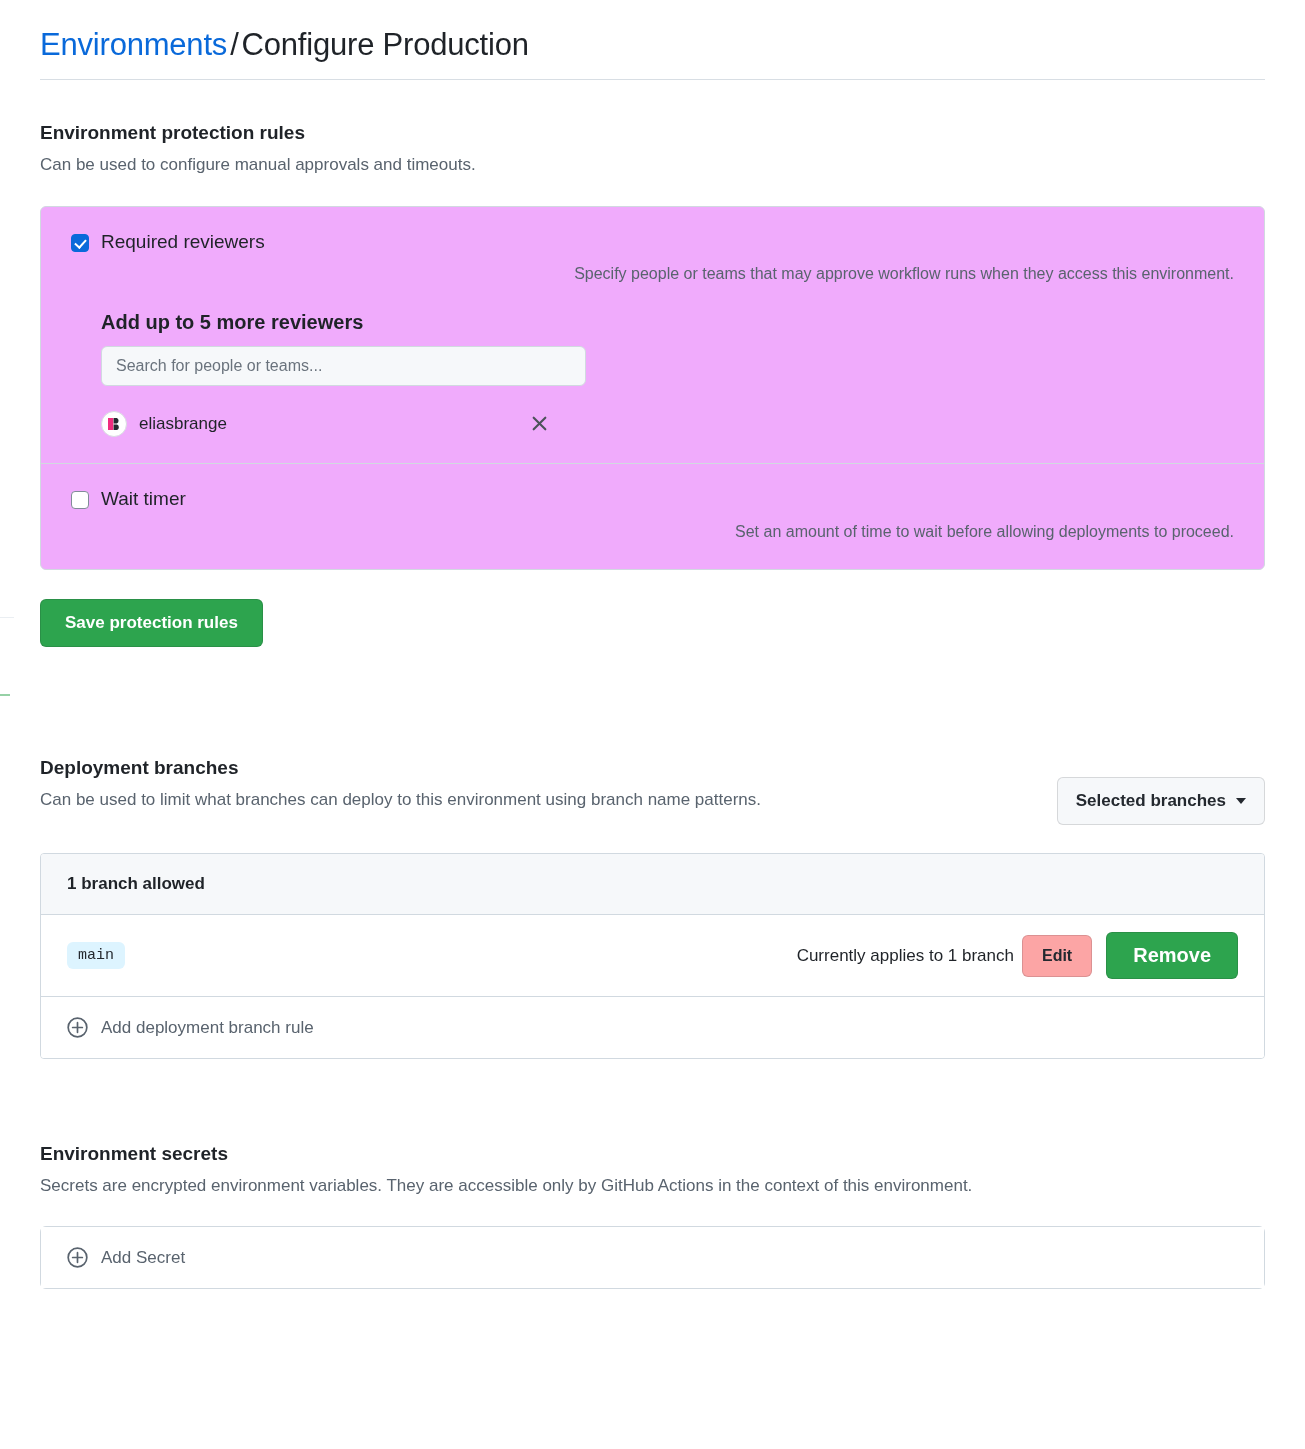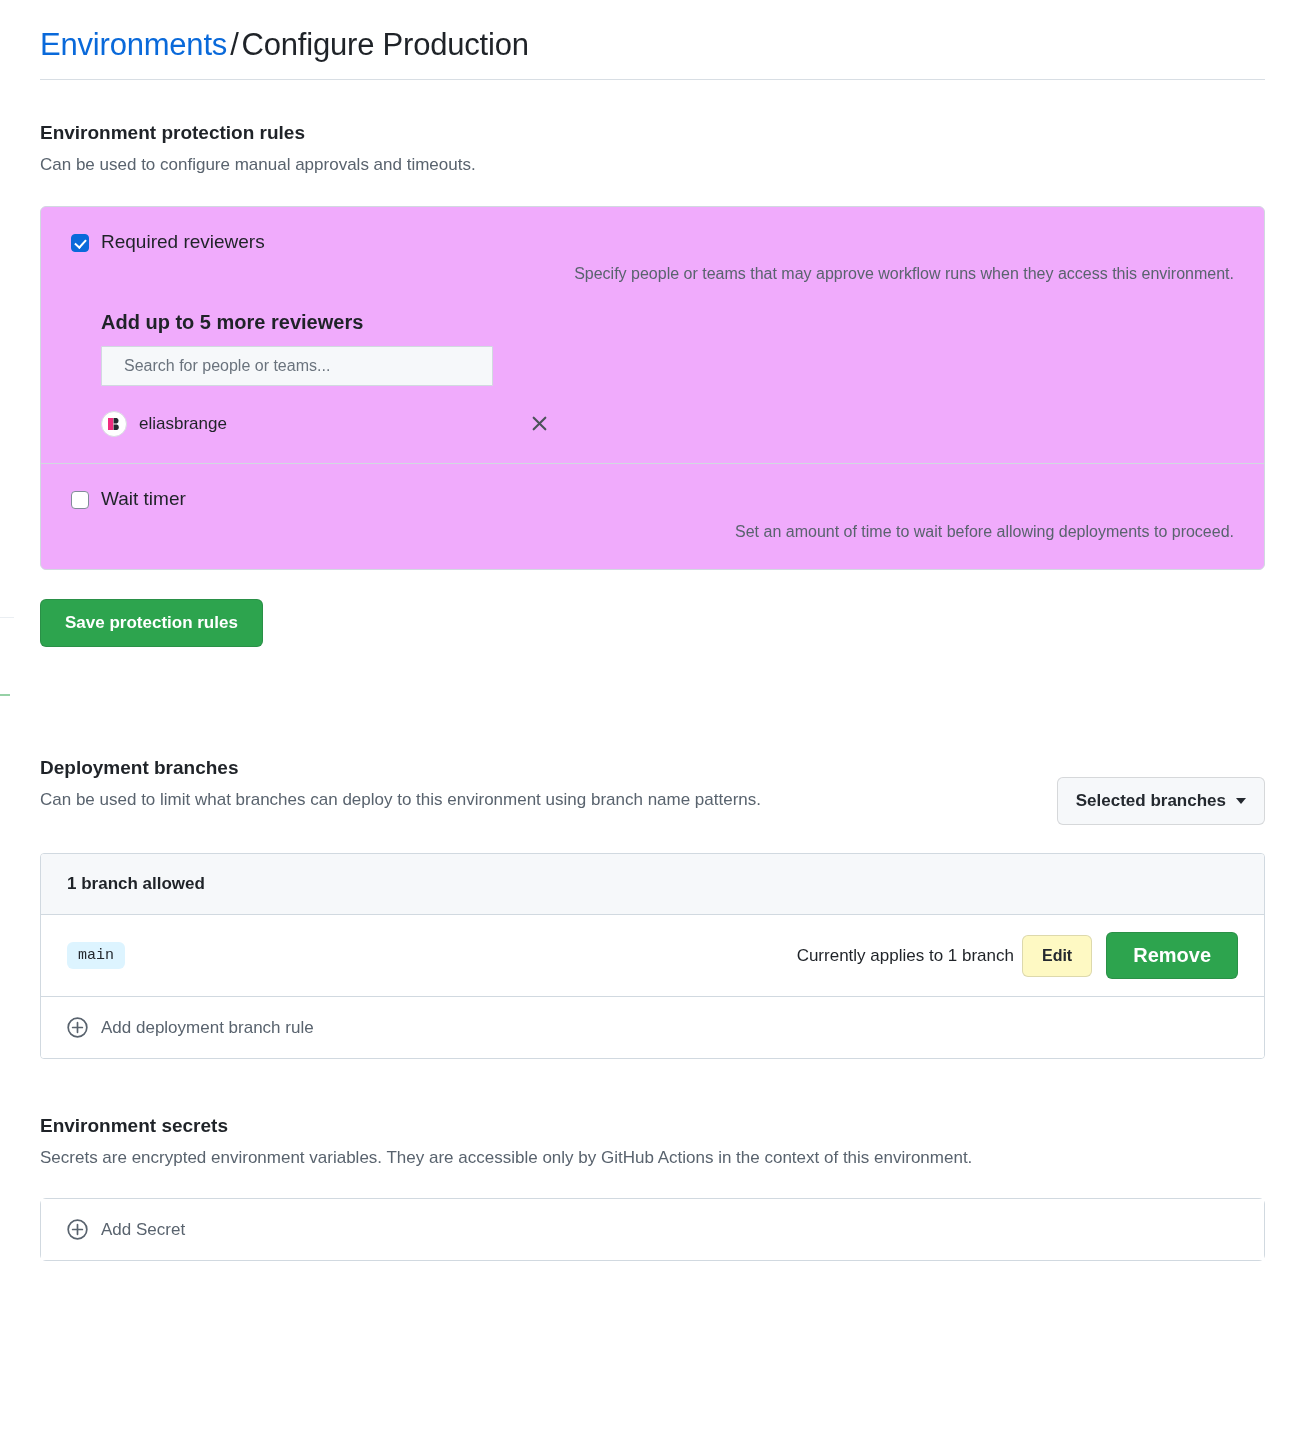--- a/index.html
+++ b/index.html
@@ -117,28 +117,28 @@
   }
 
   
   .reviewers { margin: 26px 0 0 30px; }
   .reviewers-title {
     font-size: 20px;
     font-weight: 600;
     margin: 0 0 12px 0;
   }
   .search-input {
-    width: 392px;
+    width: 485px;
     height: 40px;
     border: 1px solid #d1d9e0;
-    border-radius: 1px;
+    border-radius: 6px;
     background: #f6f8fa;
     font-size: 16px;
     color: #59636e;
-    padding: 0 22px;
+    padding: 0 14px;
     font-family: "Liberation Sans", sans-serif;
     outline: none;
   }
   .search-input::placeholder { color: #6a737d; }
 
   .reviewer-row {
     display: flex;
     align-items: center;
     margin-top: 24px;
     width: 452px;
@@ -247,21 +247,21 @@
     padding: 6px 11px;
     line-height: 1;
   }
   .branch-spacer { flex: 1 1 auto; }
   .branch-applies {
     font-size: 17px;
     color: #1f2328;
     margin-right: 8px;
   }
   .btn-edit {
-    background: #fef9c3;
+    background: #fca5a5;
     border: 1px solid rgba(31,35,40,0.15);
     border-radius: 6px;
     font-size: 16px;
     font-weight: 600;
     color: #24292f;
     padding: 11px 19px;
     cursor: pointer;
     font-family: "Liberation Sans", sans-serif;
   }
   .btn-remove {
@@ -279,21 +279,21 @@
     cursor: pointer;
     background: #ffffff;
   }
   .add-row-text {
     font-size: 17px;
     color: #59636e;
   }
   .plus-icon { color: #59636e; display: flex; align-items: center; }
 
   
-  .sec-secrets { margin-top: 54px; }
+  .sec-secrets { margin-top: 82px; }
   .secrets-card {
     border: 1px solid #d1d9e0;
     border-radius: 6px;
     margin-top: 28px;
     background: #ffffff;
   }
 
   
   .edge-bleed {
     position: absolute;

